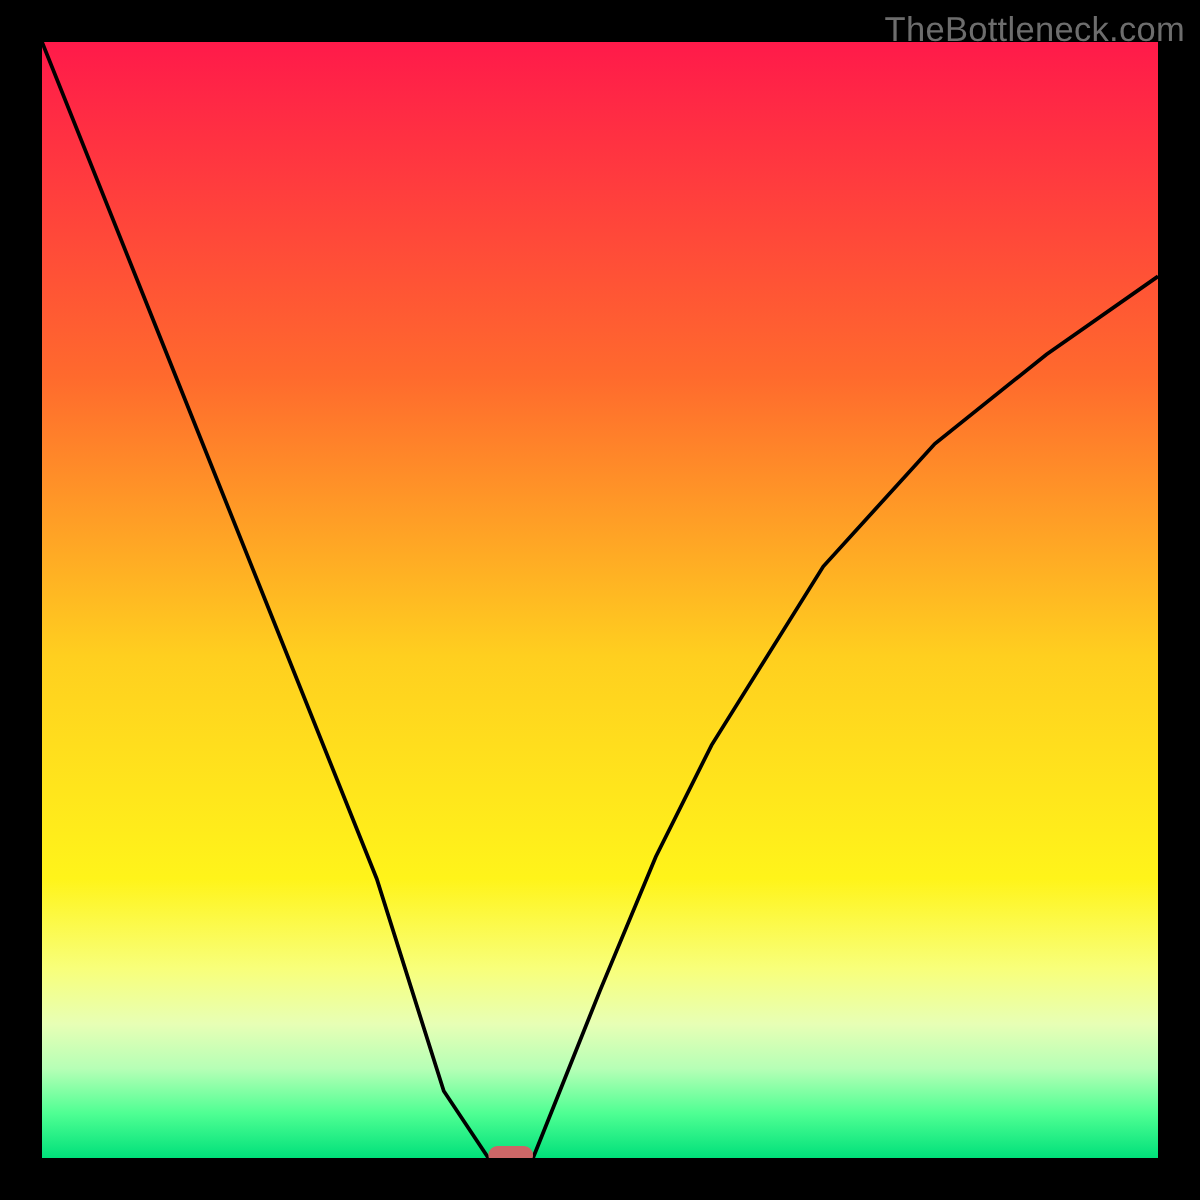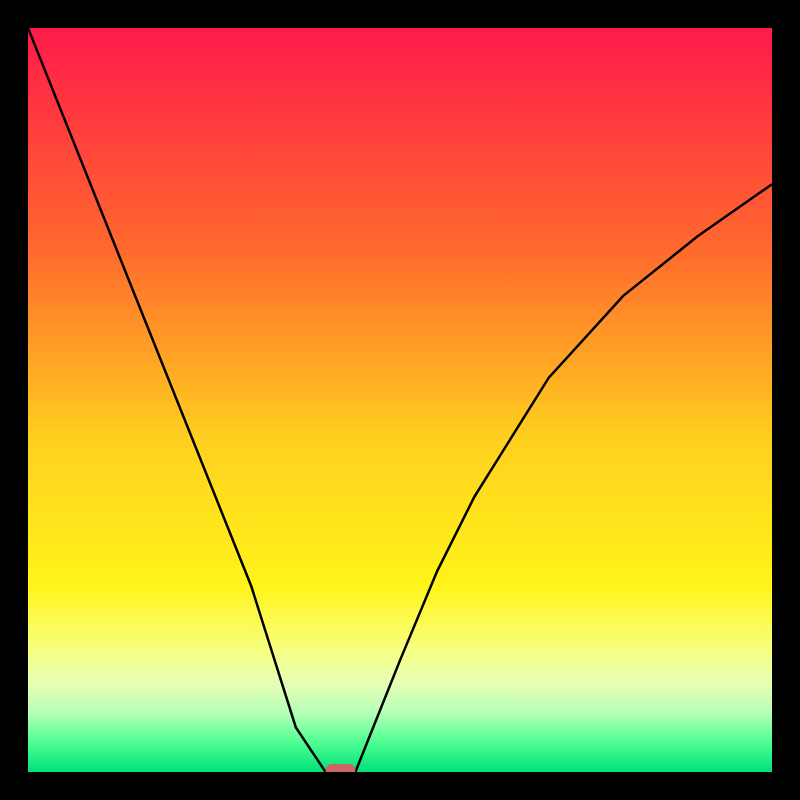--- a/index.html
+++ b/index.html
@@ -34,20 +34,21 @@
     font-weight: 400;
     letter-spacing: 0.2px;
     user-select: none;
   }
   svg { display: block; }
 </style>
 </head>
 <body>
 
 <div class="outer">
+  <div class="watermark">TheBottleneck.com</div>
   <div class="plot">
     <svg id="chart-svg" width="744" height="744" viewBox="0 0 744 744" preserveAspectRatio="none">
       <defs>
         <linearGradient id="bg-grad" x1="0" y1="0" x2="0" y2="1">
             <stop offset="0%" stop-color="#ff1a4a"></stop>
             <stop offset="30%" stop-color="#ff6a2d"></stop>
             <stop offset="55%" stop-color="#ffcf1f"></stop>
             <stop offset="75%" stop-color="#fff41a"></stop>
             <stop offset="83%" stop-color="#f8ff7a"></stop>
             <stop offset="88%" stop-color="#e7ffb5"></stop>

